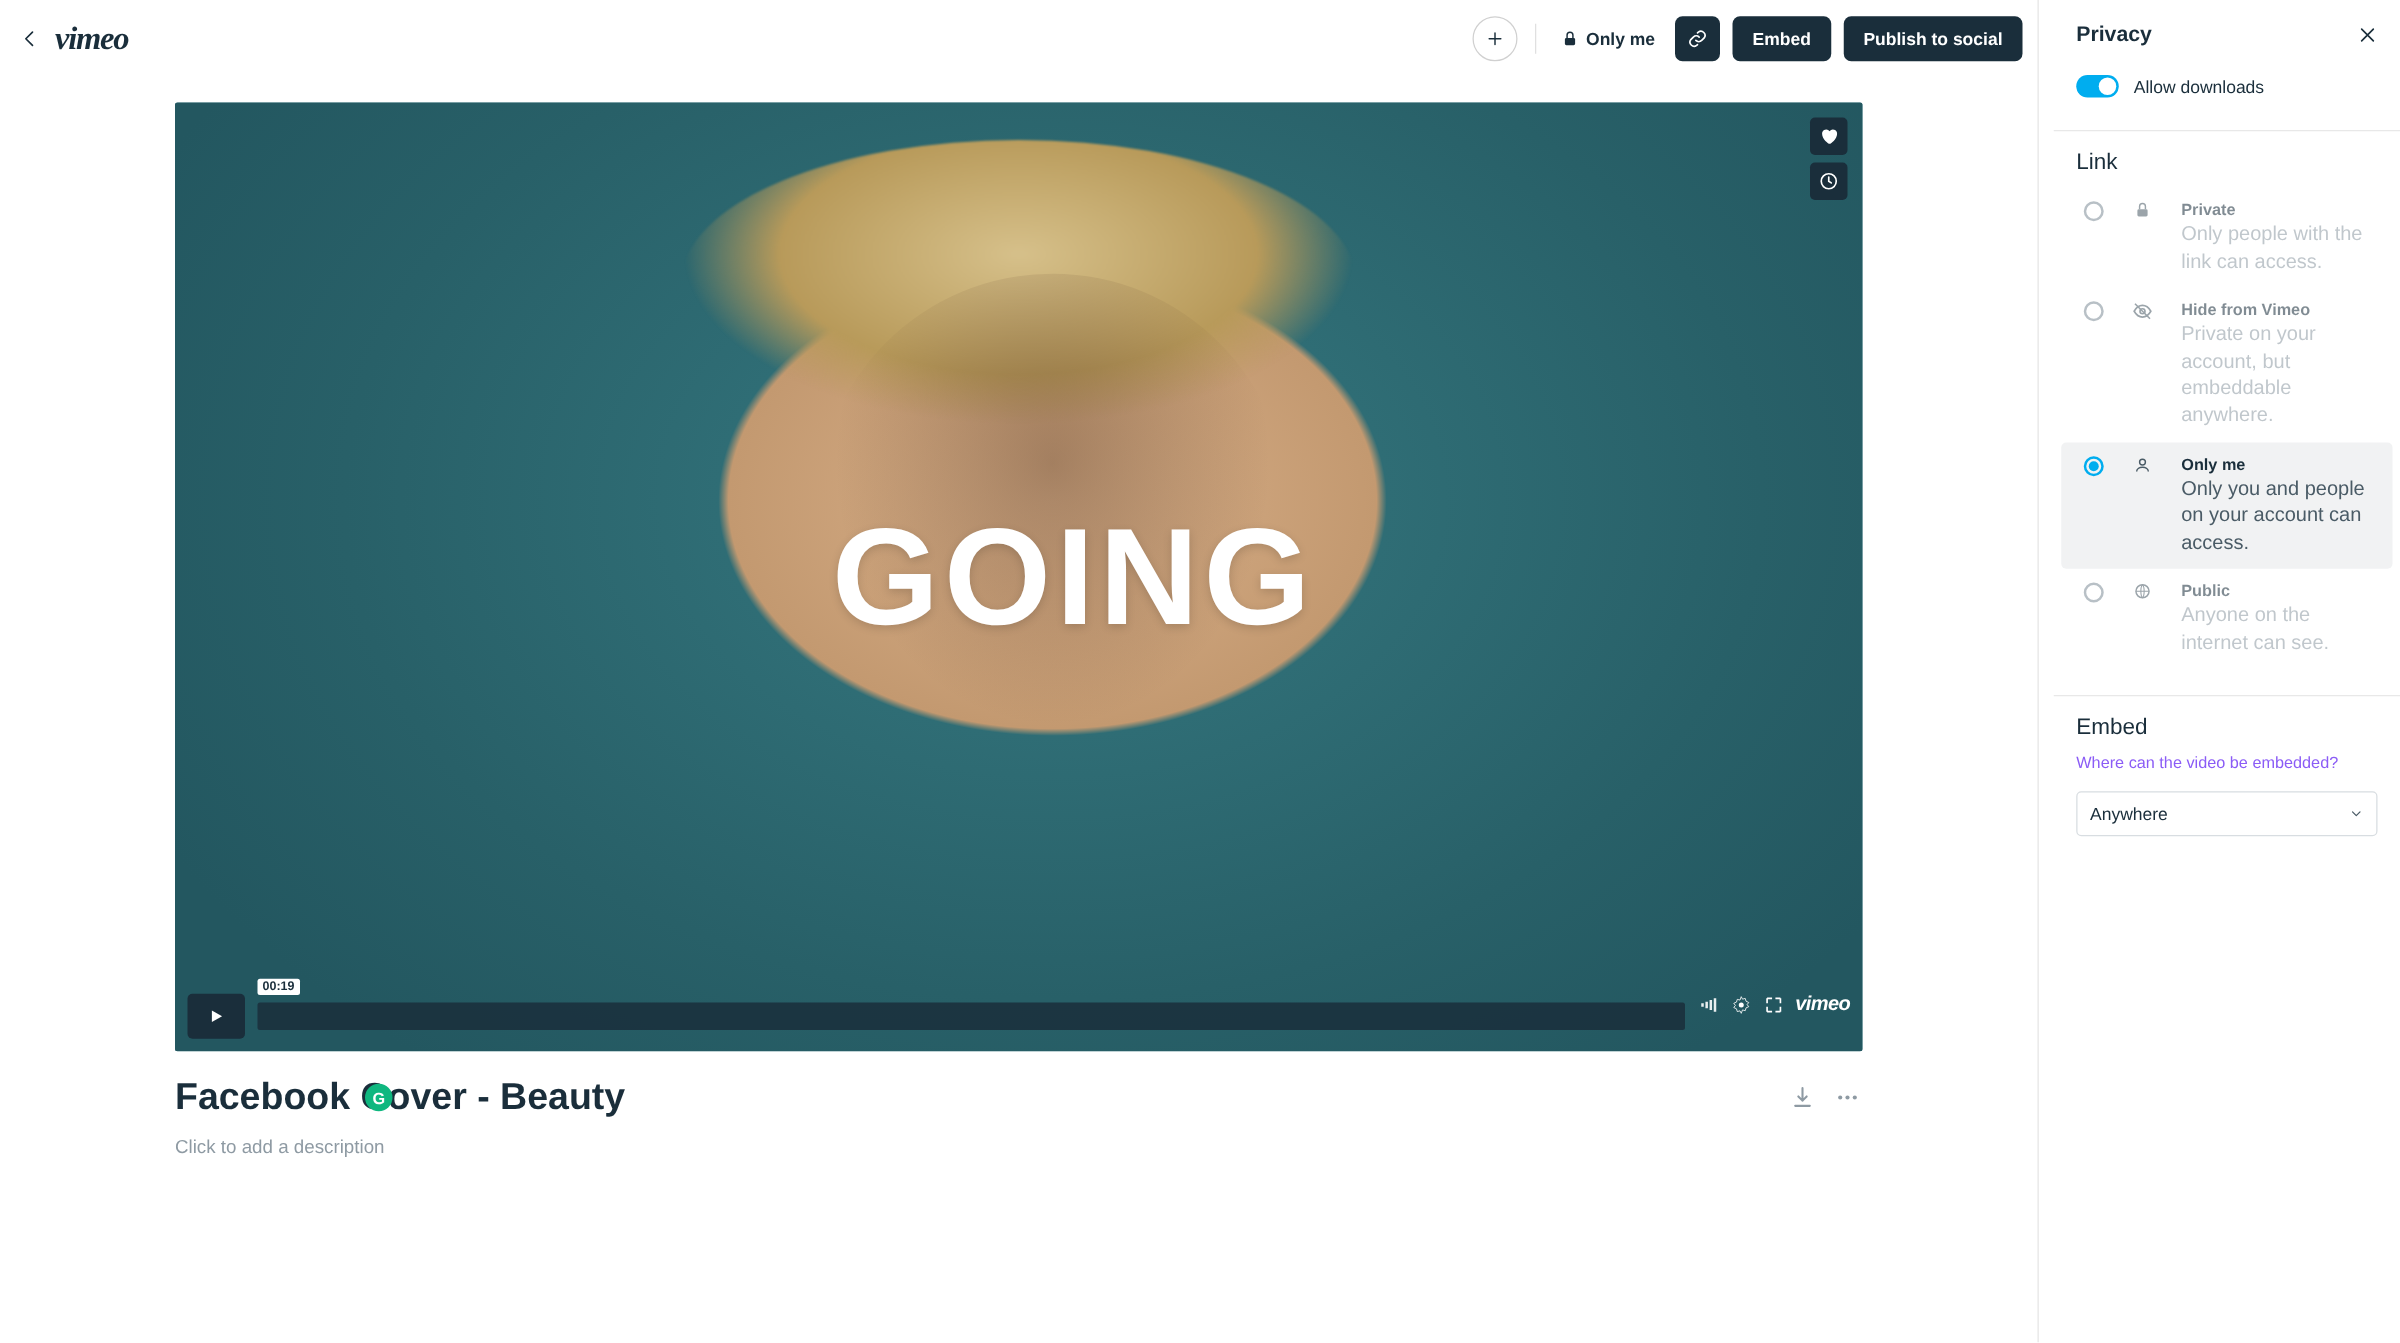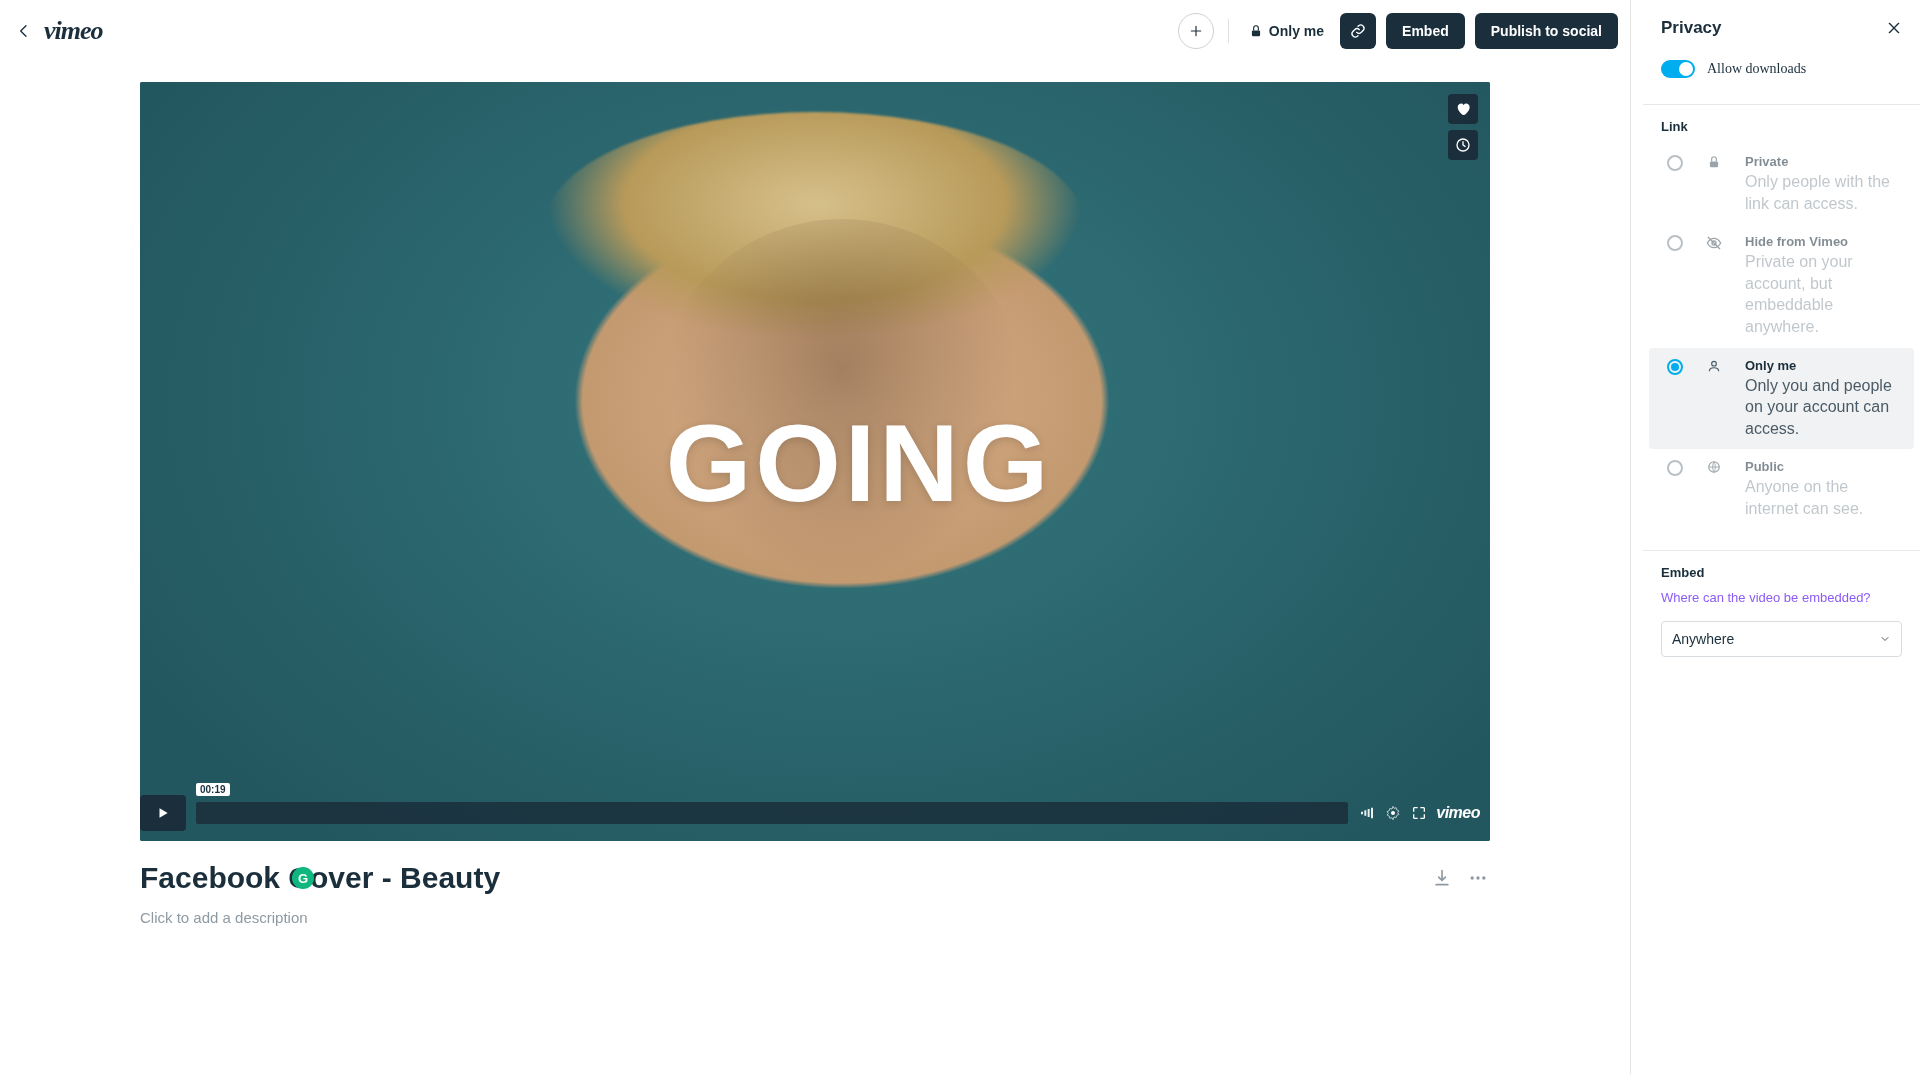--- a/index.html
+++ b/index.html
@@ -25,21 +25,21 @@
 .main-scroll { flex:1; overflow:auto; padding: 0 140px 40px 140px; }
 .video-wrap { position:relative; width:100%; aspect-ratio: 1024/576; background:#2a6b74; border-radius:2px; overflow:hidden; margin-top:20px; }
 .video-bg { position:absolute; inset:0; background: radial-gradient(ellipse 60% 75% at 52% 42%, #d8b08a 0%, #c39970 32%, #2f6d75 33%, #286068 70%, #235760 100%); }
 .face-shadow { position:absolute; left:38%; top:18%; width:28%; height:50%; background: radial-gradient(ellipse at 50% 40%, rgba(90,60,40,0.4), transparent 65%); border-radius:50%; }
 .hair { position:absolute; left:30%; top:4%; width:40%; height:30%; background: radial-gradient(ellipse at 50% 40%, #d6c08a, #b89a5a 50%, transparent 70%); border-radius:50% 50% 40% 40%; filter: blur(1px); }
 .overlay-text { position:absolute; left:50%; top:50%; transform:translate(-50%,-50%); color:#ffffff; font-size:110px; font-weight:800; letter-spacing:4px; text-shadow:0 2px 8px rgba(0,0,0,0.15);margin-left:44px; }
 
 .video-side-btns { position:absolute; top:12px; right:12px; display:flex; flex-direction:column; gap:6px; }
 .video-side-btn { width:30px; height:30px; background:#1a2e3b; border-radius:4px; display:flex; align-items:center; justify-content:center; color:#fff; cursor:pointer; }
 
-.player-bar { position:absolute; left:0; right:10px; bottom:10px; display:flex; align-items:center; gap:10px; }
+.player-bar { position:absolute; left:10px; right:10px; bottom:10px; display:flex; align-items:flex-start; gap:10px; }
 .play-btn { width:46px; height:36px; background:#1a2e3b; border-radius:4px; display:flex; align-items:center; justify-content:center; color:#fff; cursor:pointer; }
 .progress-wrap { flex:1; position:relative; height:36px; display:flex; align-items:center; }
 .progress-bg { position:absolute; left:0; right:0; height:22px; background:rgba(26,46,59,0.85); border-radius:2px; }
 .time-badge { position:absolute; top:-12px; left:0; background:#fff; color:#1a2e3b; font-size:10px; padding:1px 4px; border-radius:2px; font-weight:600; }
 .player-right { display:flex; align-items:center; gap:8px; color:#fff; }
 .player-icon { width:18px; height:18px; display:flex; align-items:center; justify-content:center; cursor:pointer; }
 .vimeo-word { font-style:italic; font-weight:700; font-size:16px; letter-spacing:-0.5px; }
 
 
 .title-row { display:flex; align-items:center; margin-top:20px; gap:12px; }
@@ -47,27 +47,27 @@
 .g-badge { width:22px; height:22px; border-radius:50%; background:#0fb77f; color:#fff; display:flex; align-items:center; justify-content:center; font-size:13px; font-weight:700; margin-left:auto; margin-right:auto; position:relative; left:-220px; }
 .title-spacer { flex:1; }
 .dl-btn, .more-btn { width:24px; height:24px; display:flex; align-items:center; justify-content:center; color:#8e9aa3; cursor:pointer; }
 .desc-placeholder { color:#8e9aa3; font-size:15px; margin-top:14px; cursor:text; }
 
 
 .panel-head { display:flex; align-items:center; padding:0 18px 12px 18px; }
 .panel-title { font-size:17px; font-weight:700; }
 .panel-close { margin-left:auto; cursor:pointer; color:#1a2e3b; font-size:18px; }
 
-.toggle-row { display:flex; align-items:center; gap:12px; padding:10px 18px 20px 18px;font-family:Liberation Serif, serif; }
+.toggle-row { display:flex; align-items:center; gap:12px; padding:10px 18px 20px 18px; }
 .toggle { width:34px; height:18px; background:#00adef; border-radius:10px; position:relative; cursor:pointer; }
 .toggle-knob { position:absolute; right:2px; top:2px; width:14px; height:14px; background:#fff; border-radius:50%; }
 .toggle-label { font-size:14px; }
 
 .section-divider { height:1px; background:#e8e8e8; margin:6px 0 14px 0; }
-.section-label { font-size:13px; font-weight:700; padding:0 18px 10px 18px; }
+.section-label { font-size:18px; font-weight:400; padding:0 18px 10px 18px; }
 .section-sub { font-size:13px; color:#8b5cf6; padding:0 18px 10px 18px; }
 
 .radio-list { display:flex; flex-direction:column; }
 .radio-item { display:flex; align-items:flex-start; gap:22px; padding:10px 18px; cursor:pointer; border-radius:4px; margin:0 6px; }
 .radio-item.selected { background:#f1f2f3; }
 .radio-outer { width:16px; height:16px; border:2px solid #b8c0c6; border-radius:50%; margin-top:1px; flex-shrink:0; display:flex; align-items:center; justify-content:center; }
 .radio-item.selected .radio-outer { border-color:#00adef; }
 .radio-inner { width:8px; height:8px; background:#00adef; border-radius:50%; display:none; }
 .radio-item.selected .radio-inner { display:block; }
 .radio-icon { width:18px; flex-shrink:0; color:#4a5b66; display:flex; align-items:center; justify-content:center; margin-top:1px; }

